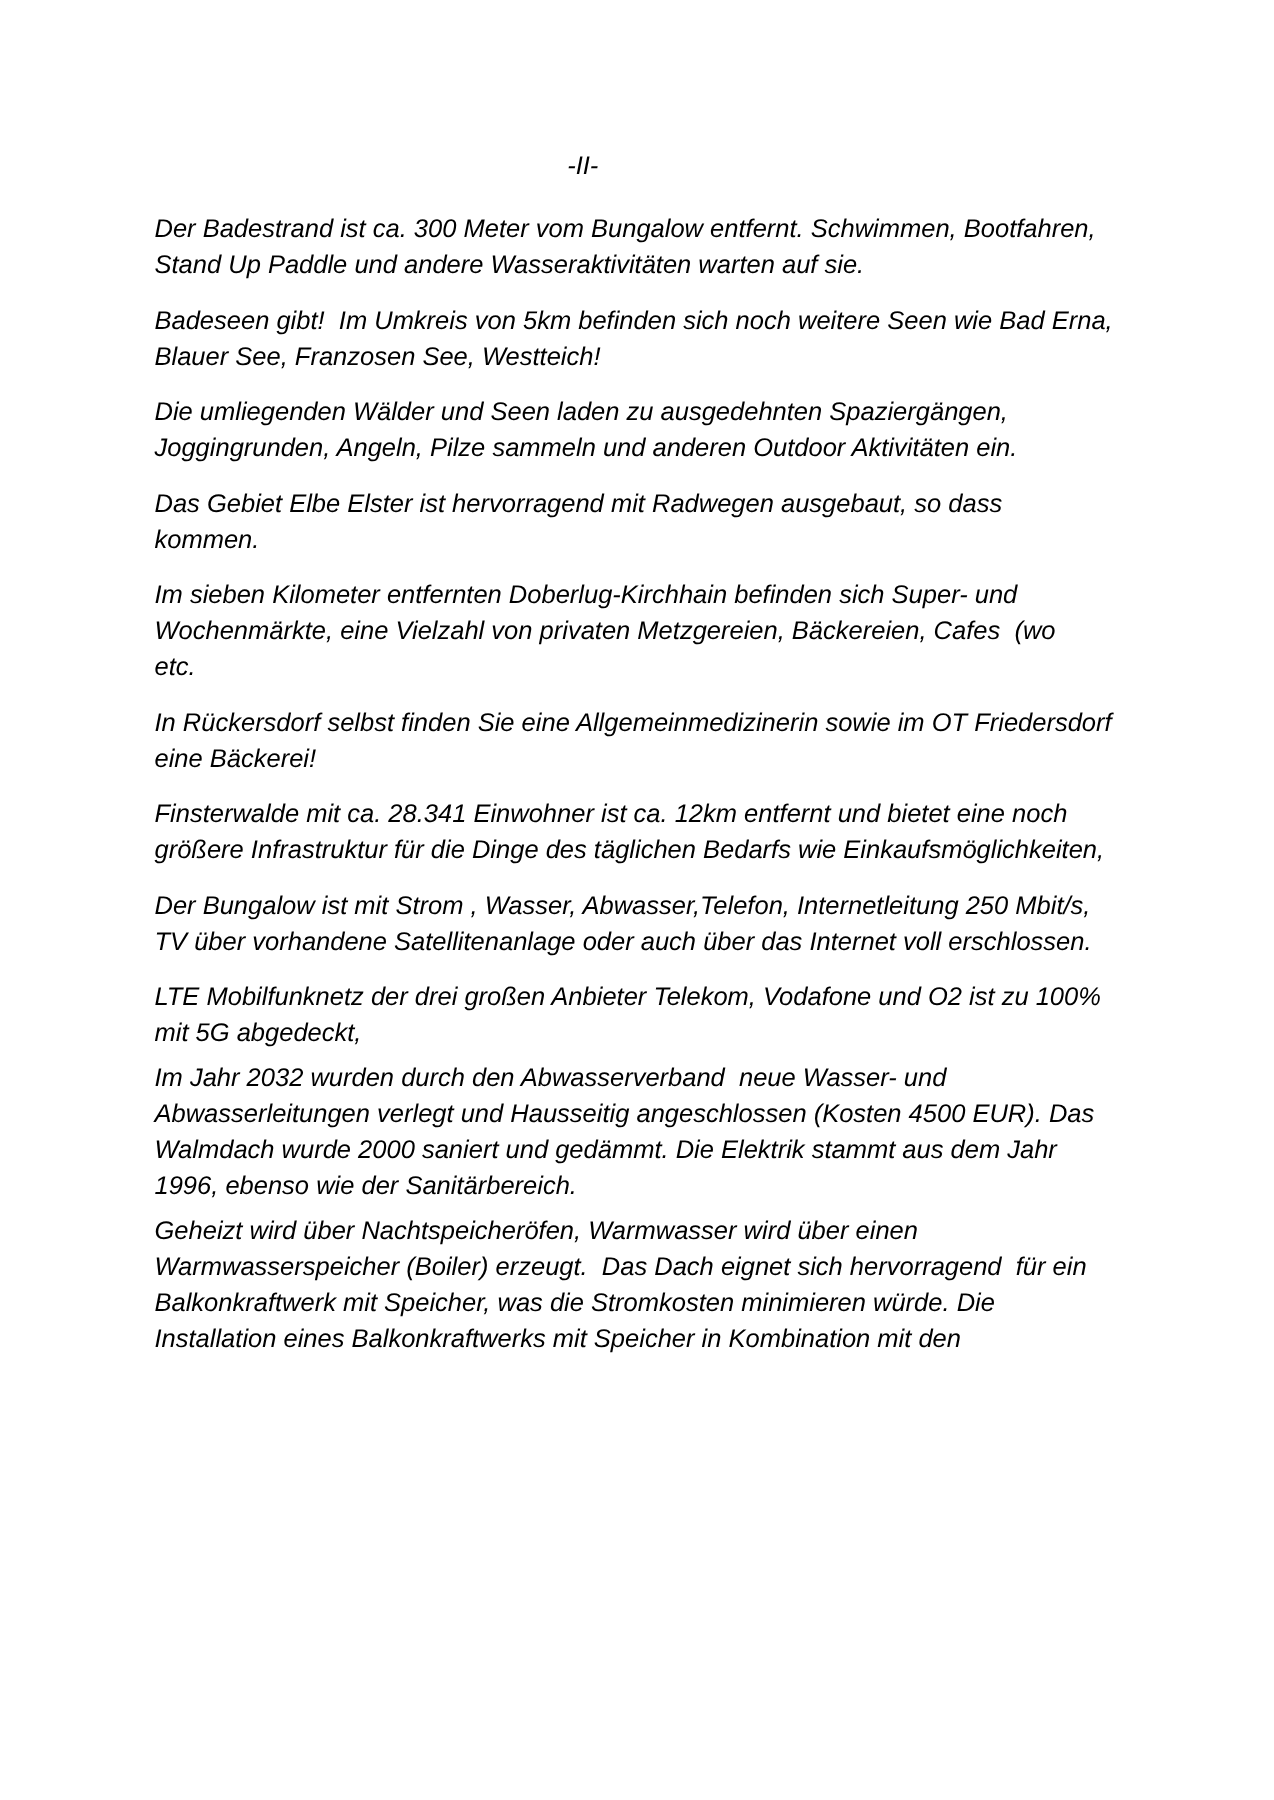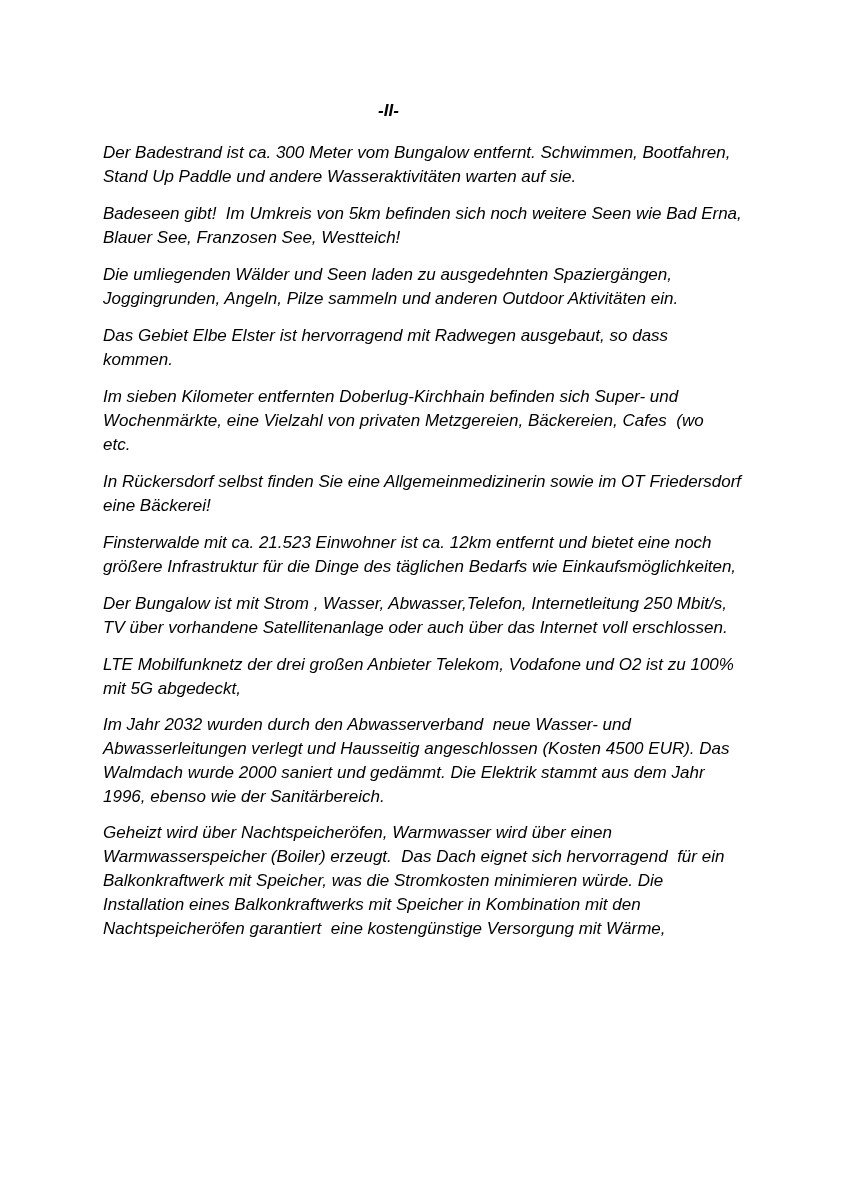--- a/index.html
+++ b/index.html
@@ -24,26 +24,26 @@
     left: 103px;
     top: 99px;
     width: 643px;
     color: #000000;
     font-style: italic;
     font-size: 17px;
     line-height: 24px;
     letter-spacing: 0;
   }
   .page-header {
-    font-weight: bold;
+    font-weight: normal;
     text-align: center;
     margin: 0 72px 18px 0;
   }
   .para {
-    margin: 12px 0 13px 0;
+    margin: 0 0 13px 0;
     padding: 0;
   }
   .para .line {
     display: block;
     white-space: pre;
   }
   
   #paragraphs .para:nth-child(9),
   #paragraphs .para:nth-child(10) {
     margin-bottom: 6px;
@@ -75,21 +75,21 @@
         <p class="para">
           <span class="line">Im sieben Kilometer entfernten Doberlug-Kirchhain befinden sich Super- und</span>
           <span class="line">Wochenmärkte, eine Vielzahl von privaten Metzgereien, Bäckereien, Cafes  (wo</span>
           <span class="line">etc.</span>
         </p>
         <p class="para">
           <span class="line">In Rückersdorf selbst finden Sie eine Allgemeinmedizinerin sowie im OT Friedersdorf</span>
           <span class="line">eine Bäckerei!</span>
         </p>
         <p class="para">
-          <span class="line">Finsterwalde mit ca. 21.523 Einwohner ist ca. 12km entfernt und bietet eine noch</span>
+          <span class="line">Finsterwalde mit ca. 28.341 Einwohner ist ca. 12km entfernt und bietet eine noch</span>
           <span class="line">größere Infrastruktur für die Dinge des täglichen Bedarfs wie Einkaufsmöglichkeiten,</span>
         </p>
         <p class="para">
           <span class="line">Der Bungalow ist mit Strom , Wasser, Abwasser,Telefon, Internetleitung 250 Mbit/s,</span>
           <span class="line">TV über vorhandene Satellitenanlage oder auch über das Internet voll erschlossen.</span>
         </p>
         <p class="para">
           <span class="line">LTE Mobilfunknetz der drei großen Anbieter Telekom, Vodafone und O2 ist zu 100%</span>
           <span class="line">mit 5G abgedeckt,</span>
         </p>
@@ -97,17 +97,16 @@
           <span class="line">Im Jahr 2032 wurden durch den Abwasserverband  neue Wasser- und</span>
           <span class="line">Abwasserleitungen verlegt und Hausseitig angeschlossen (Kosten 4500 EUR). Das</span>
           <span class="line">Walmdach wurde 2000 saniert und gedämmt. Die Elektrik stammt aus dem Jahr</span>
           <span class="line">1996, ebenso wie der Sanitärbereich.</span>
         </p>
         <p class="para">
           <span class="line">Geheizt wird über Nachtspeicheröfen, Warmwasser wird über einen</span>
           <span class="line">Warmwasserspeicher (Boiler) erzeugt.  Das Dach eignet sich hervorragend  für ein</span>
           <span class="line">Balkonkraftwerk mit Speicher, was die Stromkosten minimieren würde. Die</span>
           <span class="line">Installation eines Balkonkraftwerks mit Speicher in Kombination mit den</span>
-          <span class="line">Nachtspeicheröfen garantiert  eine kostengünstige Versorgung mit Wärme,</span>
         </p>
       </div>
   </div>
 </div>
 
 </body></html>

